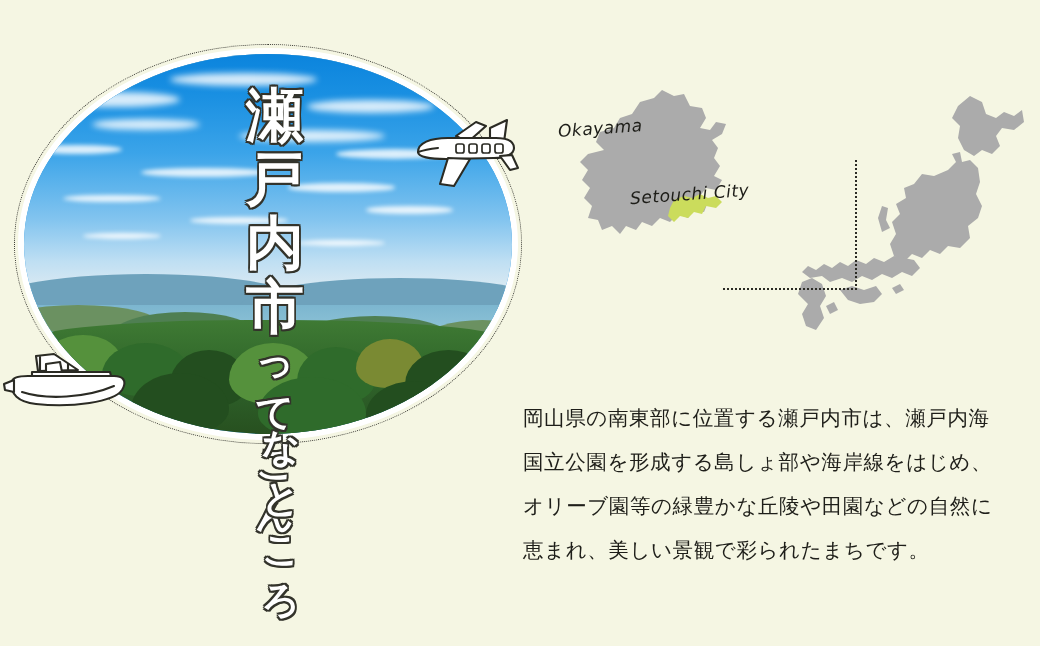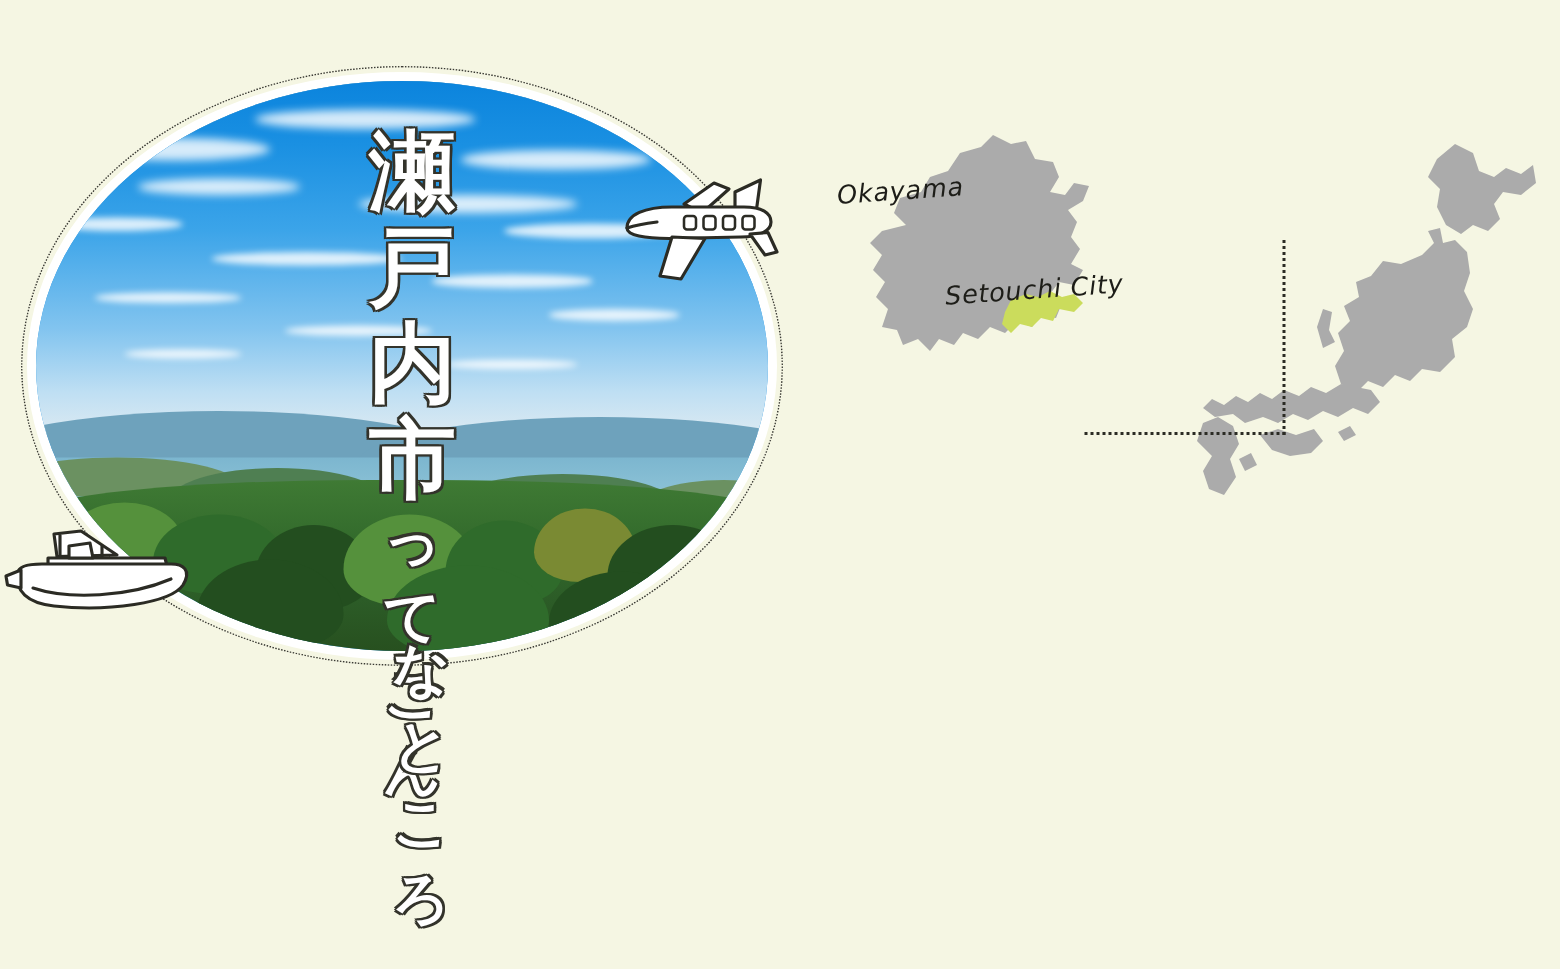--- a/index.html
+++ b/index.html
@@ -358,14 +358,20 @@
       <path d="M96 196 L104 192 L108 198 L100 202 Z"></path>
     </g>
   </svg>
 
   <div class="conn-v"></div>
   <div class="conn-h"></div>
 
   <div class="map-label label-okayama">Okayama</div>
   <div class="map-label label-setouchi">Setouchi City</div>
 
+  <div class="desc">
+    <p>岡山県の南東部に位置する瀬戸内市は、瀬戸内海</p>
+    <p>国立公園を形成する島しょ部や海岸線をはじめ、</p>
+    <p>オリーブ園等の緑豊かな丘陵や田園などの自然に</p>
+    <p>恵まれ、美しい景観で彩られたまちです。</p>
+  </div>
 
 </div>
 
 </body></html>

